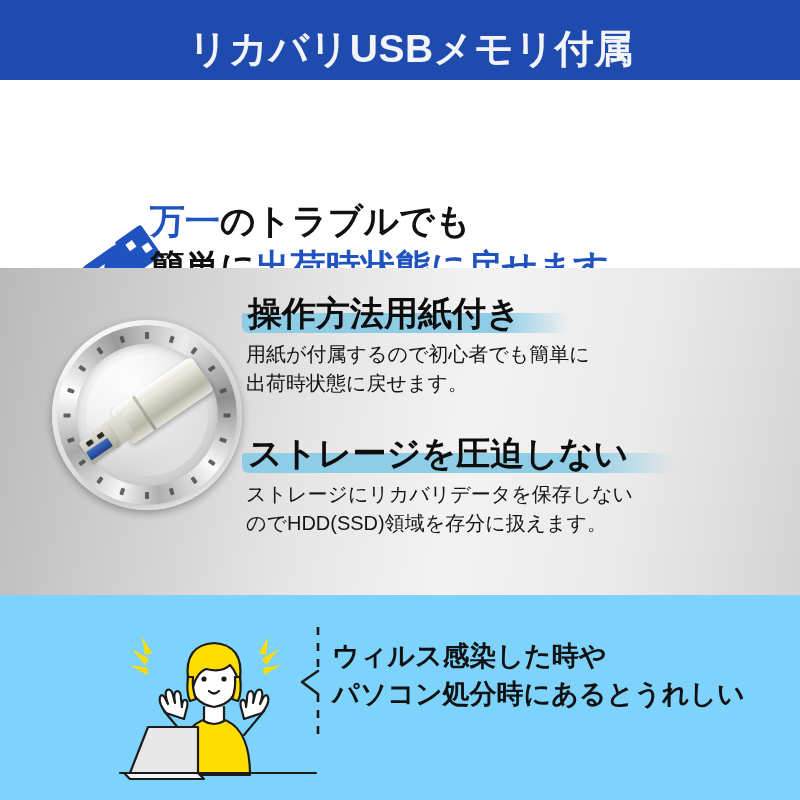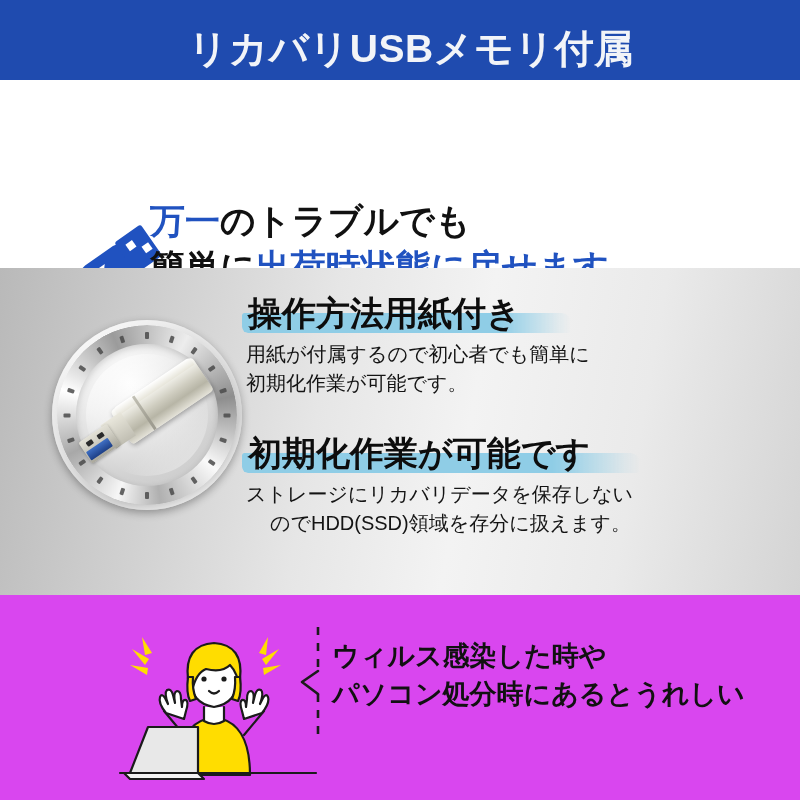--- a/index.html
+++ b/index.html
@@ -133,21 +133,21 @@
     background:#8FCDE6;border-radius:6px 4px 8px 3px;opacity:.62;
   }
   .feat-head .txt{position:relative;z-index:1;}
   .feat-body{
     margin-top:7px;
     font-size:20px;color:#141414;line-height:1.33;white-space:nowrap;
   }
 
   
   .bottom{
-    position:absolute;left:0;top:595px;width:800px;height:205px;background:#d946ef;
+    position:absolute;left:0;top:595px;width:800px;height:205px;background:#7dd3fc;
   }
   .illus{position:absolute;left:118px;top:20px;width:200px;height:170px;}
   .brace{position:absolute;left:292px;top:30px;width:42px;height:115px;}
   .bottom-text{
     position:absolute;left:332px;top:42px;width:460px;
   }
   .bottom-line{
     font-size:27px;font-weight:bold;color:#111111;line-height:1.42;white-space:nowrap;
   }
 </style>
@@ -220,30 +220,30 @@
         <div class="usb-hole" style="left:19px;top:46px;"></div>
       </div>
     </div>
 
     <div class="feat" style="top:26px;">
       <div class="feat-head">
         <span class="hl"></span>
         <span class="txt">操作方法用紙付き</span>
       </div>
       <div class="feat-body">用紙が付属するので初心者でも簡単に</div>
-      <div class="feat-body" style="margin-top:2px;">初期化作業が可能です。</div>
+      <div class="feat-body" style="margin-top:2px;">出荷時状態に戻せます。</div>
     </div>
 
     <div class="feat" style="top:166px;">
       <div class="feat-head">
         <span class="hl"></span>
-        <span class="txt">初期化作業が可能です</span>
+        <span class="txt">ストレージを圧迫しない</span>
       </div>
       <div class="feat-body">ストレージにリカバリデータを保存しない</div>
-      <div class="feat-body" style="margin-top:2px;margin-left:24px;">のでHDD(SSD)領域を存分に扱えます。</div>
+      <div class="feat-body" style="margin-top:2px;">のでHDD(SSD)領域を存分に扱えます。</div>
     </div>
   </div>
 
   <div class="bottom">
 
     <div class="illus">
       <svg viewBox="0 0 200 170" width="200" height="170" aria-hidden="true">
         <g fill="none" stroke="#1b1b1b" stroke-width="2.2" stroke-linecap="round" stroke-linejoin="round">
 
           <g fill="#FFDD00" stroke="none">

